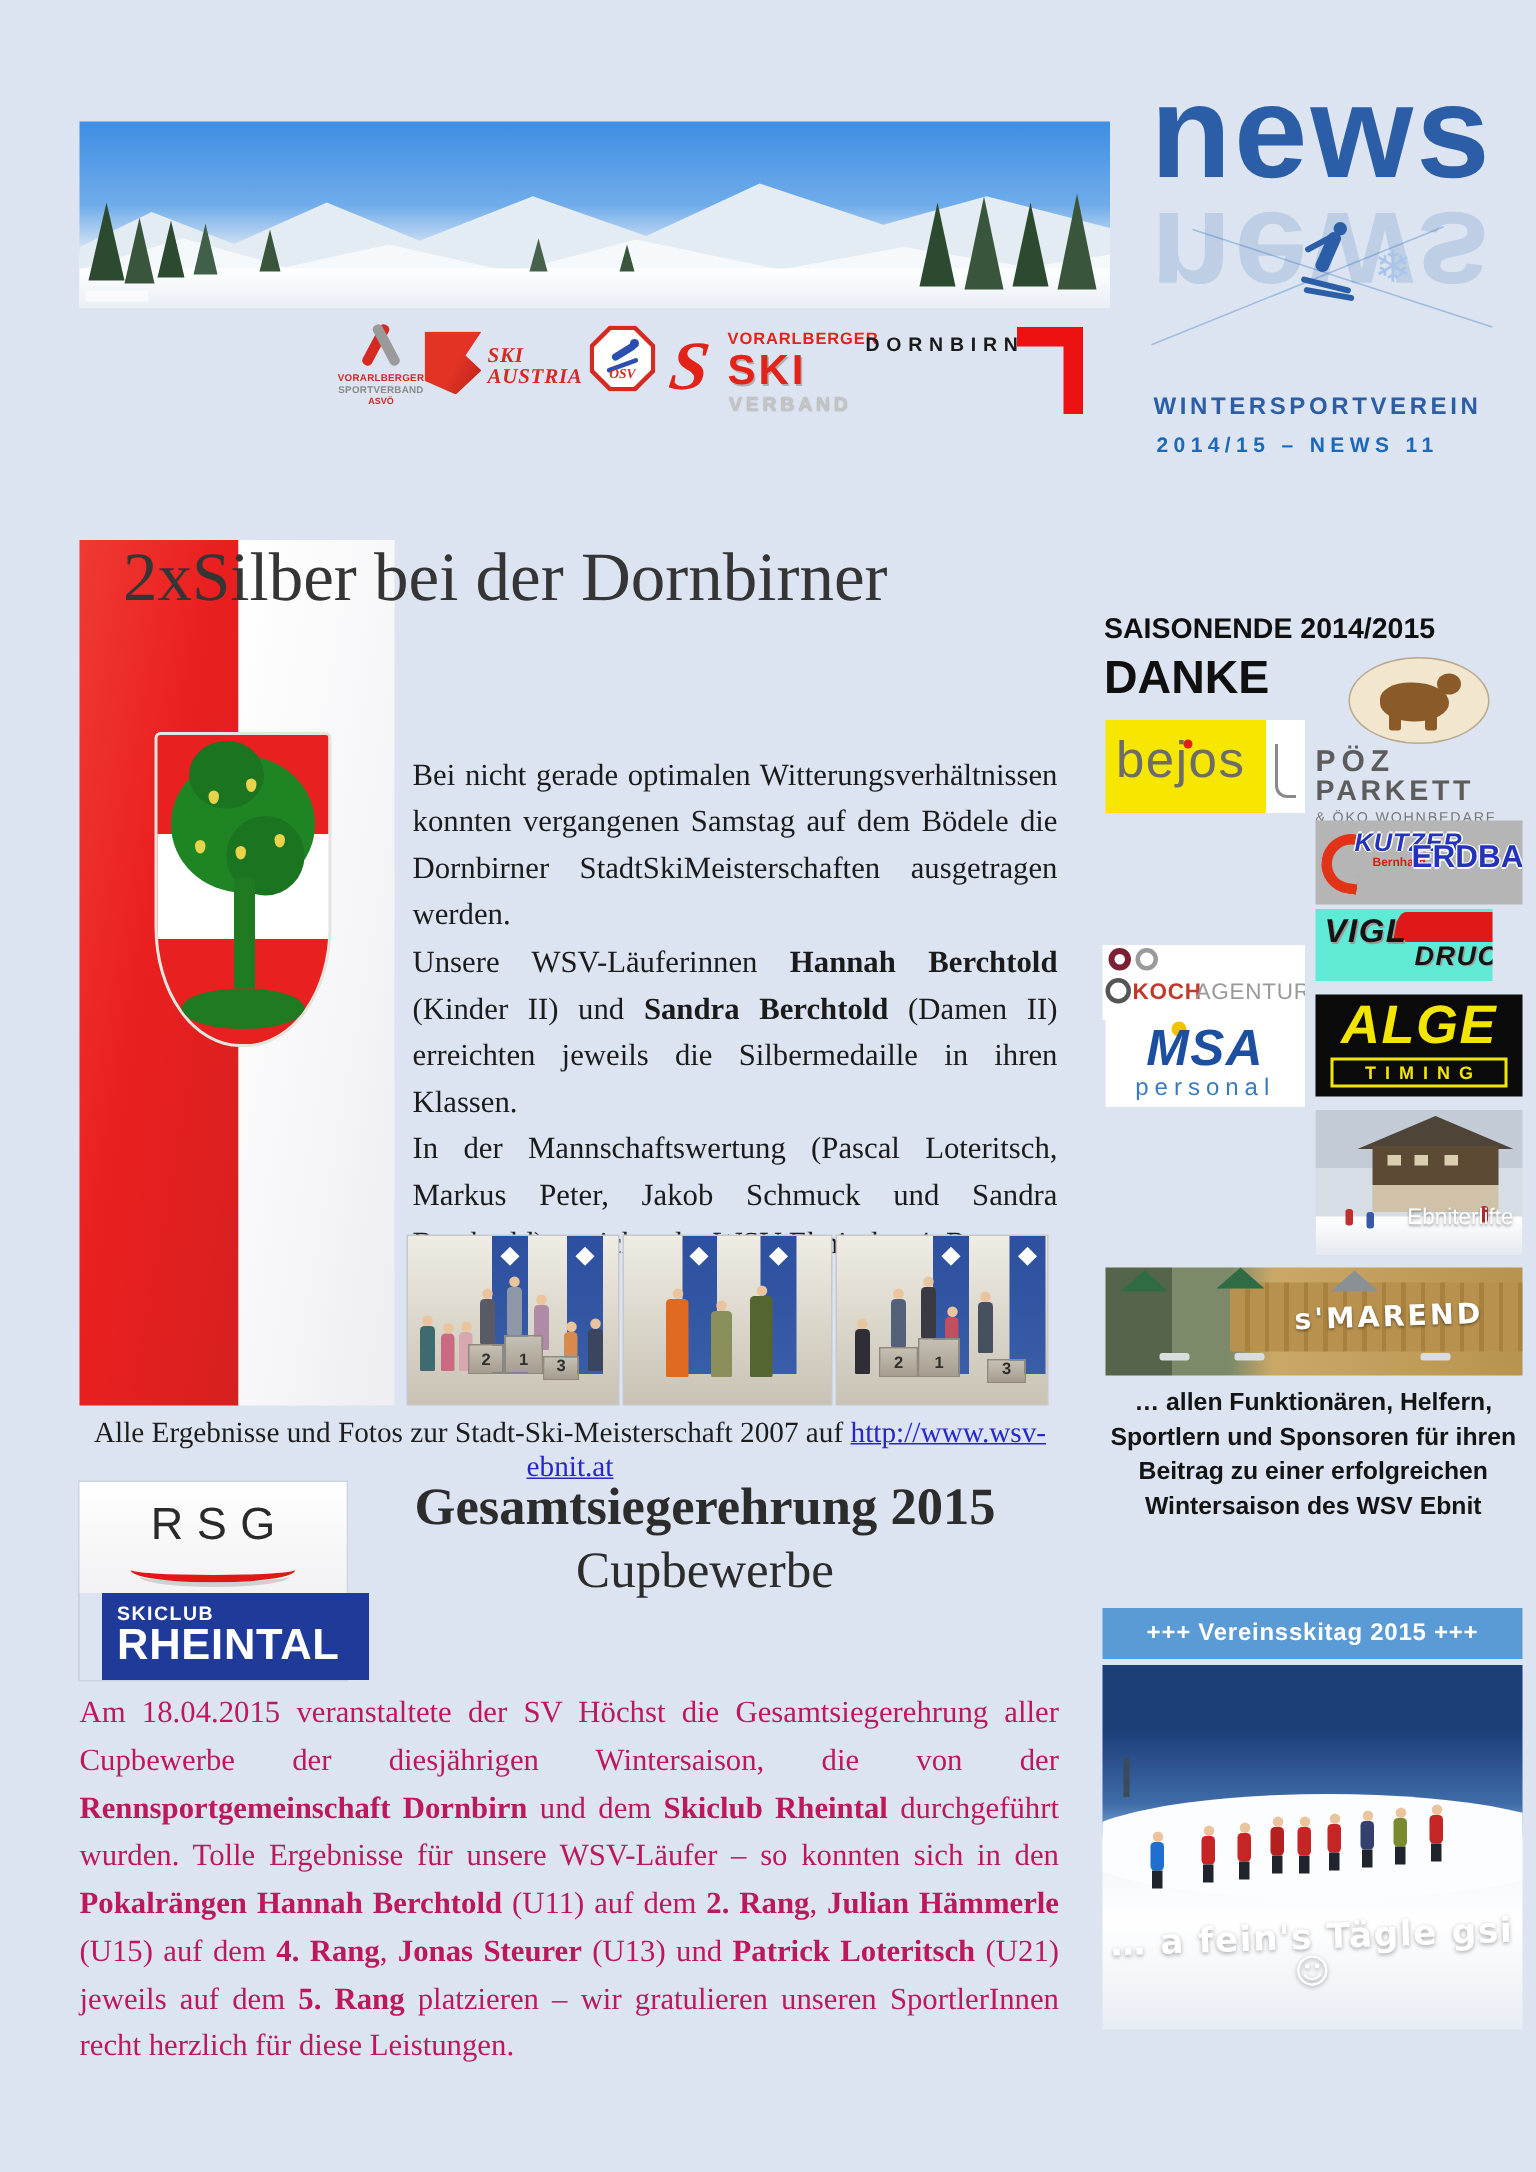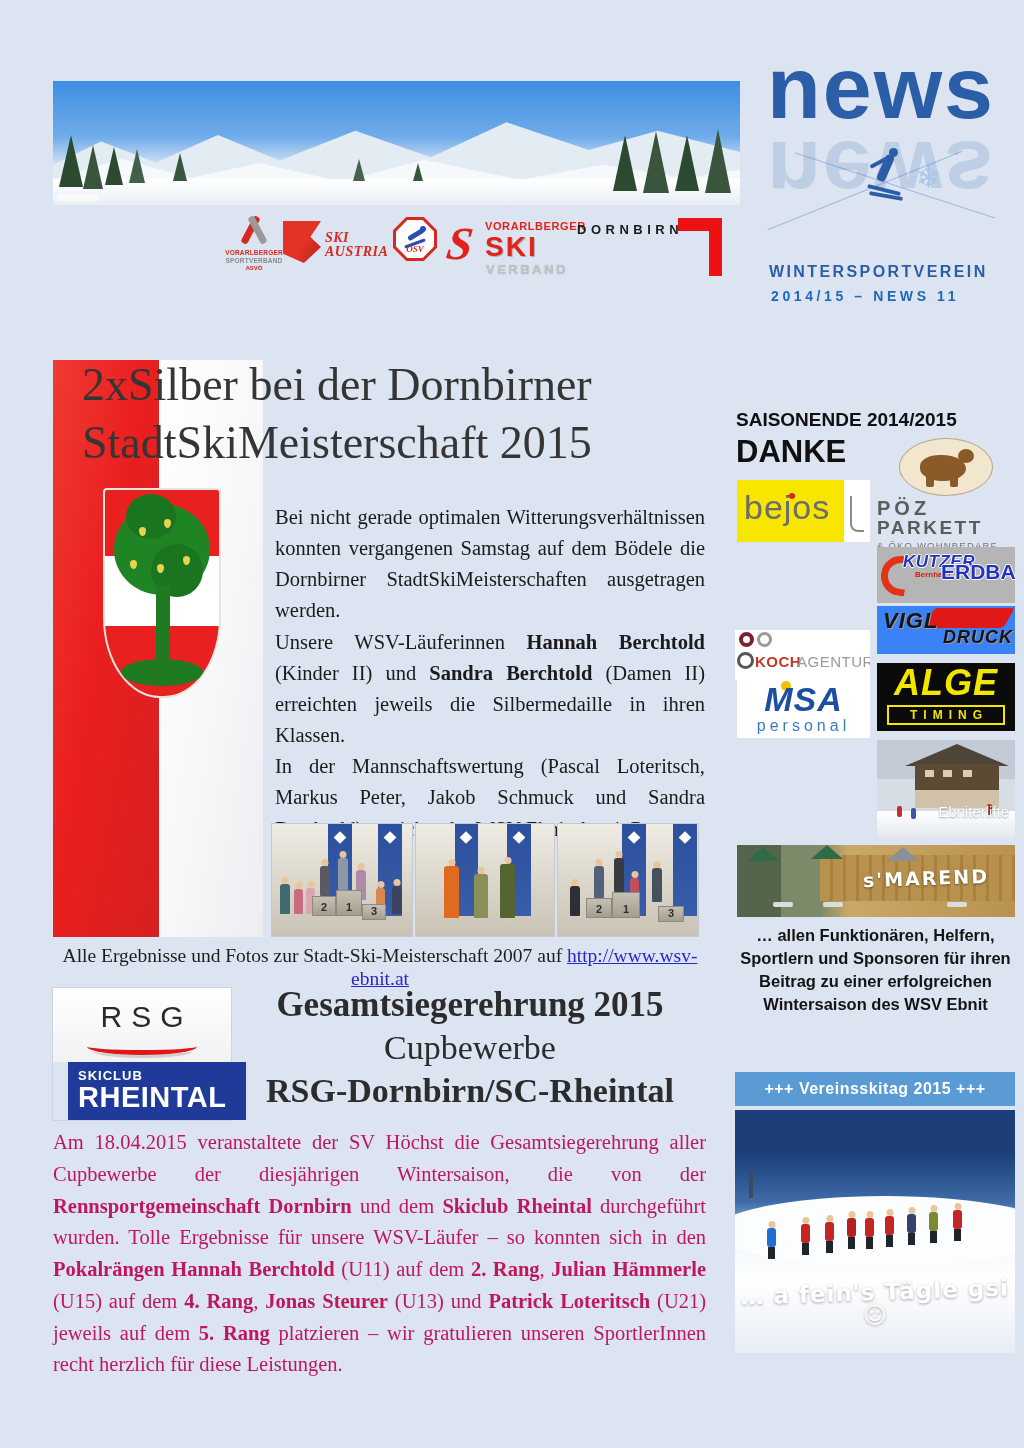--- a/index.html
+++ b/index.html
@@ -154,21 +154,21 @@
 
   .kutzer{position:absolute;left:877px;top:547px;width:138px;height:56px;background:#b5b5b5;overflow:hidden;}
   .kutzer .c{position:absolute;left:4px;top:8px;width:26px;height:40px;border:7px solid #e03318;border-right:none;
              border-radius:20px 0 0 20px;box-sizing:border-box;transform:rotate(8deg);}
   .kutzer .t1{position:absolute;left:26px;top:6px;font:italic 900 17px/1 "Liberation Sans";color:#2433bb;
               text-shadow:-1px 0 #fff,1px 0 #fff,0 -1px #fff,0 1px #fff;letter-spacing:.5px;}
   .kutzer .t2{position:absolute;left:38px;top:24px;font:700 8px/1 "Liberation Sans";color:#d02010;}
   .kutzer .t3{position:absolute;left:64px;top:14px;font:900 21px/1 "Liberation Sans";color:#2433bb;
               text-shadow:-1px 0 #fff,1px 0 #fff,0 -1px #fff,0 1px #fff;}
 
-  .vigl{position:absolute;left:877px;top:606px;width:138px;height:48px;background:#3b82f6;overflow:hidden;}
+  .vigl{position:absolute;left:877px;top:606px;width:118px;height:48px;background:#5eead4;overflow:hidden;}
   .vigl .t1{position:absolute;left:6px;top:4px;font:italic 900 22px/1 "Liberation Sans";color:#141414;letter-spacing:1px;
             text-shadow:1px 1px 0 #9a9a9a;}
   .vigl .sw{position:absolute;left:52px;top:2px;width:80px;height:20px;background:#e01818;transform:skewX(-30deg);border-radius:3px;}
   .vigl .t2{position:absolute;left:66px;top:22px;font:italic 900 18px/1 "Liberation Sans";color:#141414;letter-spacing:1px;
             text-shadow:1px 1px 0 #9a9a9a;}
 
   .koch{position:absolute;left:735px;top:630px;width:135px;height:50px;background:#fff;overflow:hidden;}
   .koch .r1{position:absolute;left:4px;top:2px;width:15px;height:15px;border:4px solid #7c2033;border-radius:50%;box-sizing:border-box;}
   .koch .r2{position:absolute;left:22px;top:2px;width:15px;height:15px;border:3px solid #9a9a9a;border-radius:50%;box-sizing:border-box;}
   .koch .r3{position:absolute;left:2px;top:22px;width:17px;height:17px;border:3px solid #555;border-radius:50%;box-sizing:border-box;}
@@ -322,21 +322,20 @@
       <div class="pear" style="left:30%;top:18%;"></div>
       <div class="pear" style="left:52%;top:14%;"></div>
       <div class="pear" style="left:22%;top:34%;"></div>
       <div class="pear" style="left:46%;top:36%;"></div>
       <div class="pear" style="left:68%;top:32%;"></div>
     </div>
   </div>
 
   <div class="headline">
     <div>2xSilber bei der Dornbirner</div>
-    <div>StadtSkiMeisterschaft 2015</div>
   </div>
 
   <div class="body1">
     <p><span>Bei nicht gerade optimalen Witterungsverhältnissen konnten vergangenen Samstag auf dem Bödele die Dornbirner StadtSkiMeisterschaften ausgetragen werden.</span></p>
     <p><span>Unsere WSV-Läuferinnen </span><b>Hannah Berchtold</b><span> (Kinder II) und </span><b>Sandra Berchtold</b><span> (Damen II) erreichten jeweils die Silbermedaille in ihren Klassen.</span></p>
     <p><span>In der Mannschaftswertung (Pascal Loteritsch, Markus Peter, Jakob Schmuck und Sandra Berchtold) erreichte der WSV Ebnit den 4. Rang.</span></p>
   </div>
 
   <div class="pp" style="left:272px;width:140px;">
     <div class="wallshade"></div>
@@ -400,21 +399,20 @@
     </div>
     <div class="rsgbot">
       <div class="skc1">SKICLUB</div>
       <div class="skc2">RHEINTAL</div>
     </div>
   </div>
 
   <div class="heading2">
     <div class="h2a">Gesamtsiegerehrung 2015</div>
     <div class="h2b">Cupbewerbe</div>
-    <div class="h2c">RSG-Dornbirn/SC-Rheintal</div>
   </div>
 
   <div class="body2"><span>Am 18.04.2015 veranstaltete der SV Höchst die Gesamtsiegerehrung aller Cupbewerbe der diesjährigen Wintersaison, die von der </span><b>Rennsportgemeinschaft Dornbirn</b><span> und dem </span><b>Skiclub Rheintal</b><span> durchgeführt wurden. Tolle Ergebnisse für unsere WSV-Läufer – so konnten sich in den </span><b>Pokalrängen</b><span> </span><b>Hannah Berchtold</b><span> (U11) auf dem </span><b>2. Rang</b><span>, </span><b>Julian Hämmerle</b><span> (U15) auf dem </span><b>4. Rang</b><span>, </span><b>Jonas Steurer</b><span> (U13) und </span><b>Patrick Loteritsch</b><span> (U21) jeweils auf dem </span><b>5. Rang</b><span> platzieren – wir gratulieren unseren SportlerInnen recht herzlich für diese Leistungen.</span></div>
 
   <div class="season">SAISONENDE 2014/2015</div>
   <div class="danke">DANKE</div>
 
   <div class="bejos">
     <div class="strip"></div>
     <div class="hook"></div>

